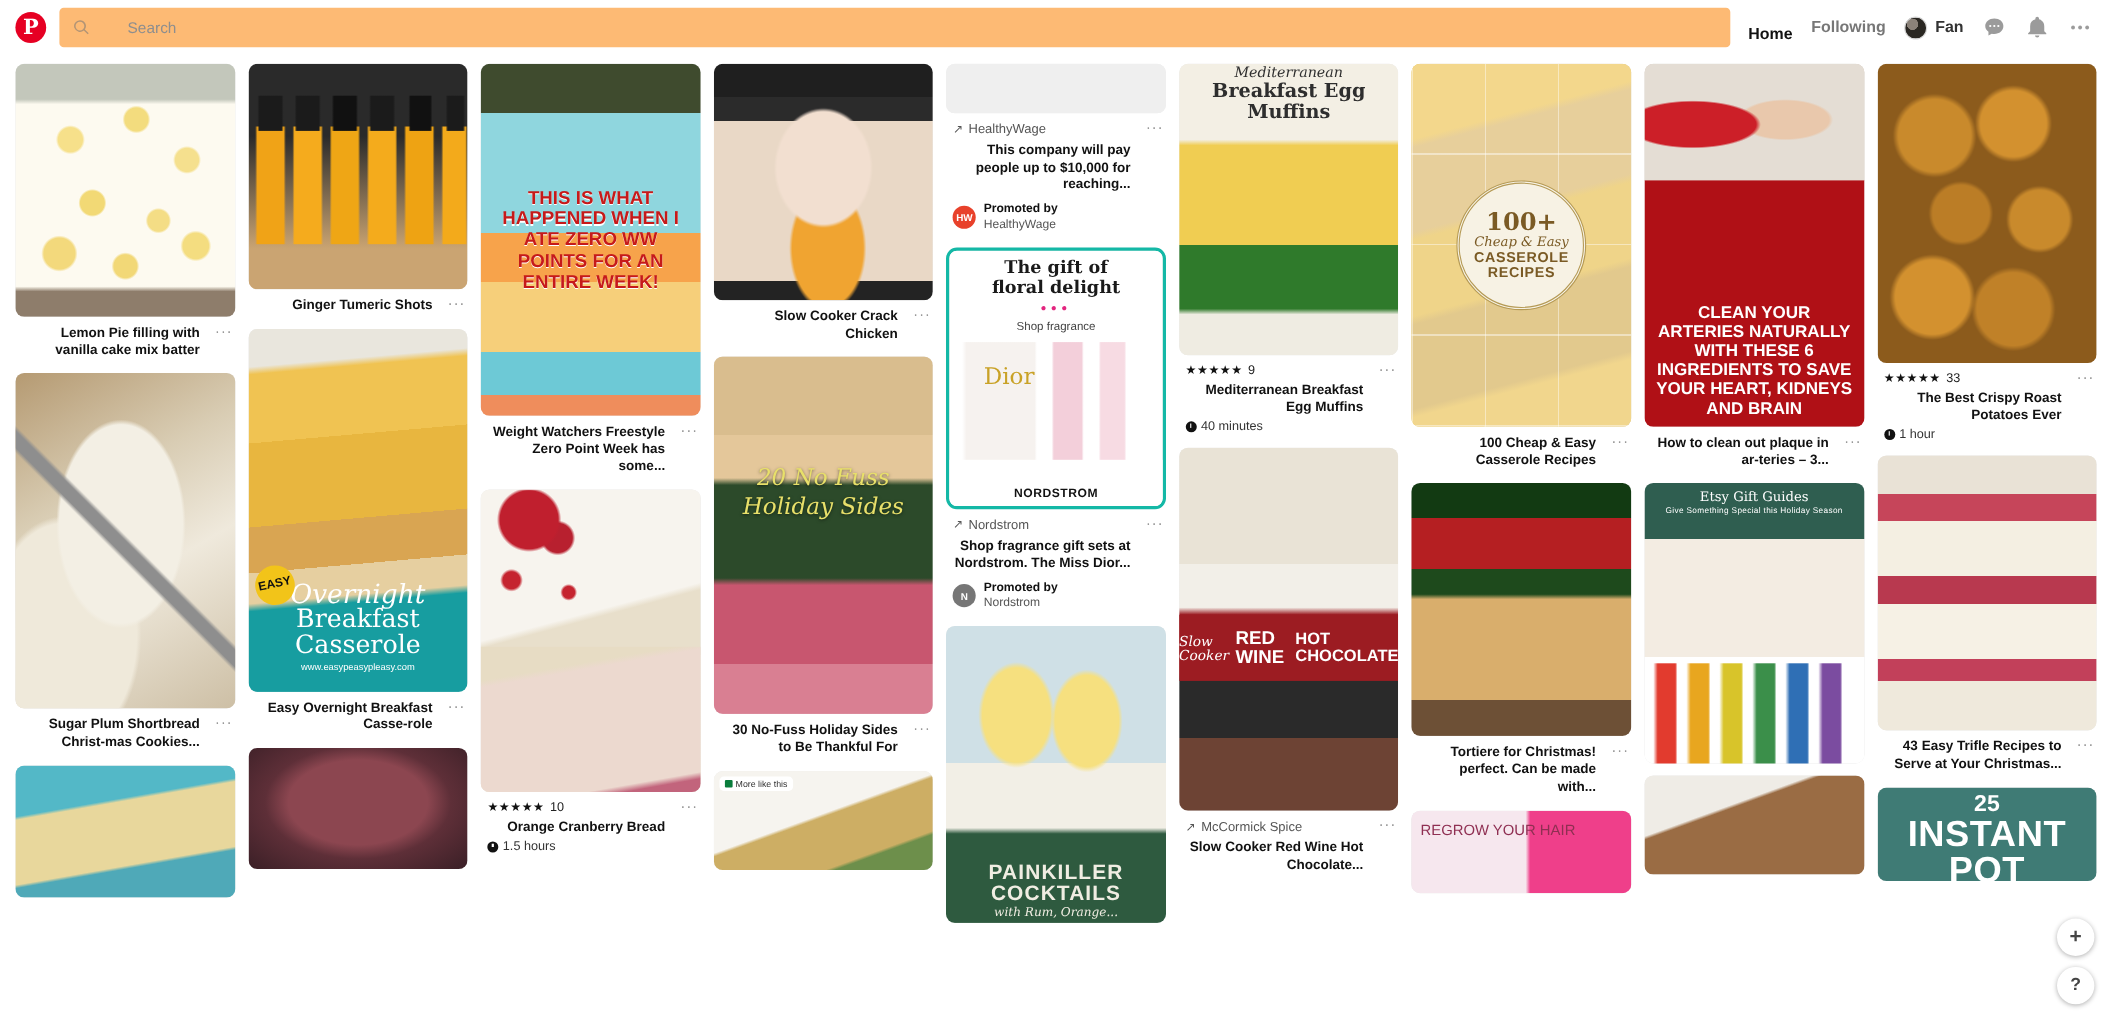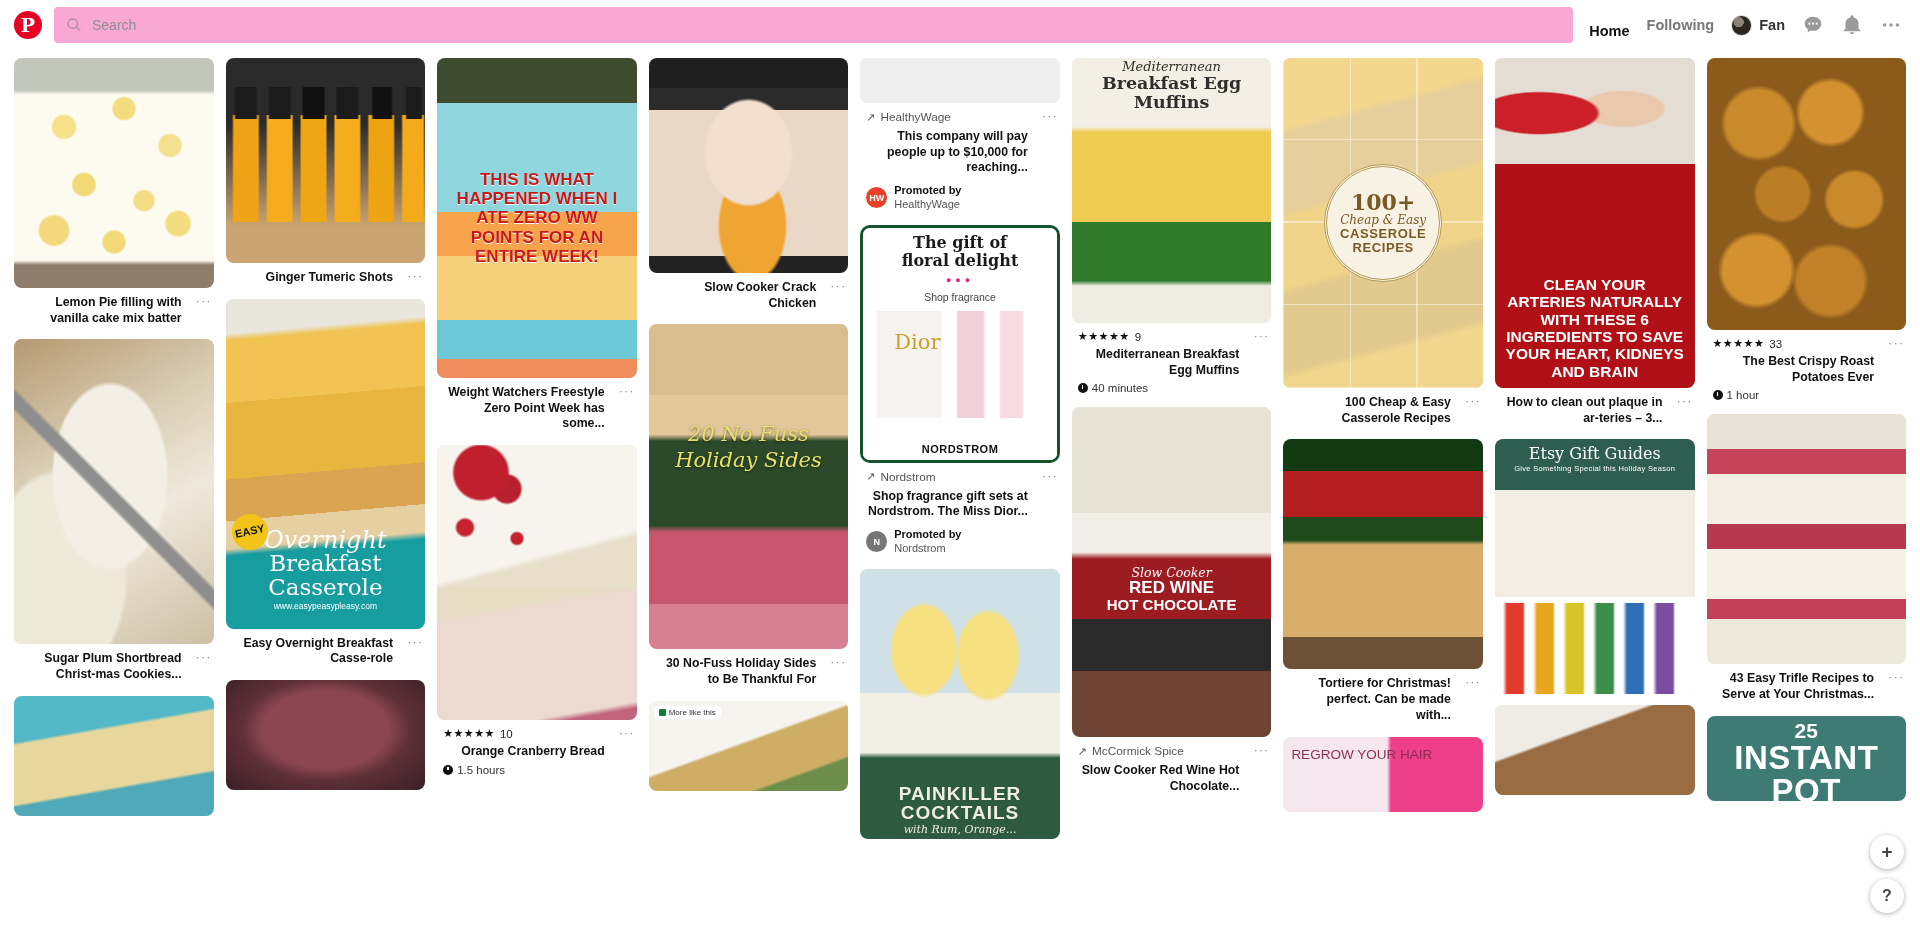--- a/index.html
+++ b/index.html
@@ -27,27 +27,28 @@
     display: flex; align-items: center; justify-content: center;
     color: #fff; font-weight: bold; font-size: 19px;
     font-family: "DejaVu Serif", serif;
     line-height: 1;
     margin-right: 12px;
     cursor: pointer;
   }
   .search-wrap {
     flex: 1 1 auto;
     height: 36px;
-    background: #f9a8d4;
+    background: #fdba74;
     border-radius: 4px;
     display: flex; align-items: center;
     padding: 0 12px;
     margin-right: 16px;
     max-width: 1530px;
     cursor: text;
+    gap: 24px;
   }
   .search-icon { width: 16px; height: 16px; flex: 0 0 16px; margin-right: 10px; opacity: .55; }
   .search-input {
     border: none; outline: none; background: transparent;
     font-family: "Liberation Sans", sans-serif;
     font-size: 14px; color: #333; width: 100%;
   }
   .search-input::placeholder { color: #8e8e8e; }
 
   .nav-right { display: flex; align-items: center; gap: 17px; padding-right: 4px; }
@@ -117,21 +118,21 @@
   .promo-arrow { font-size: 11px; color: #555; }
   .promoted { display: flex; align-items: center; gap: 7px; margin-top: 8px; }
   .promo-av {
     width: 21px; height: 21px; border-radius: 50%; flex: 0 0 21px;
     display: flex; align-items: center; justify-content: center;
     color: #fff; font-size: 9px; font-weight: bold;
   }
   .promo-lines { font-size: 11px; line-height: 1.25; }
   .promo-by { font-weight: bold; color: #111; }
   .promo-brand { color: #555; }
-  .ad-frame { border: 3px solid #14532d; border-radius: 10px; padding: 0; overflow: hidden; }
+  .ad-frame { border: 3px solid #14b8a6; border-radius: 10px; padding: 0; overflow: hidden; }
   .blank-card { background: #efefef; border-radius: 8px; }
 
   
   .fab {
     position: fixed; right: 16px;
     width: 34px; height: 34px; border-radius: 50%;
     background: #fff; box-shadow: 0 1px 5px rgba(0,0,0,.32);
     display: flex; align-items: center; justify-content: center;
     font-size: 19px; color: #444; cursor: pointer; z-index: 90;
     font-weight: bold;
@@ -430,21 +431,21 @@
         <span class="clock"></span>
         <span>40 minutes</span>
           </div>
           <div class="dots">···</div>
         </div>
     </div>
       <div class="pin" id="pin-red-wine-hot-chocolate">
       <div class="pin-img" style="height:330px">
           <div class="ph" style="background:
       linear-gradient(180deg,#e9e3d6 0 32%, #f2efe8 32% 44%, #9c1c22 46% 62%, #2a2a2a 64% 80%, #6d4334 80% 100%)"></div>
-          <div style="position:absolute;left:0;right:0;top:46%;height:18%;background:#9c1c22;display:flex;flex-direction:column;align-items:center;justify-content:center;color:#fff;line-height:1.05">
+          <div style="position:absolute;left:0;right:0;top:46%;height:18%;background:#9c1c22;display:flex;flex-direction:row;align-items:center;justify-content:center;color:#fff;line-height:1.05">
         <div style="font-family:'DejaVu Serif',serif;font-size:12.5px;font-style:italic">Slow Cooker</div>
         <div style="font-size:17px;font-weight:bold">RED WINE</div>
         <div style="font-size:15px;font-weight:bold">HOT CHOCOLATE</div>
           </div>
         </div>
       <div class="pin-meta">
           <div class="promo-source">
         <span class="promo-arrow">↗</span>
         <span>McCormick Spice</span>
           </div>
@@ -508,21 +509,21 @@
           <div class="dots">···</div>
         </div>
     </div>
       <div class="pin" id="pin-etsy-gift-guides">
       <div class="pin-img" style="height:255px">
           <div class="ph" style="background:
       linear-gradient(180deg,#2f5e50 0 20%, #f3ece2 20% 62%, #ffffff 62% 100%)"></div>
       <div class="ph" style="top:64%;background:
       linear-gradient(90deg,transparent 4%,#e23b2e 6% 14%,transparent 15% 19%,#e8a61f 21% 29%,transparent 30% 34%,#d8c42a 36% 44%,transparent 45% 49%,#3b8f4a 51% 59%,transparent 60% 64%,#2f6fb5 66% 74%,transparent 75% 79%,#7b4ca0 81% 89%,transparent 90%)"></div>
           <div style="position:absolute;left:0;right:0;top:5px;text-align:center;color:#fff;line-height:1.2">
-        <div style="font-family:'DejaVu Serif',serif;font-size:16px">Etsy Gift Guides</div>
+        <div style="font-family:'DejaVu Serif',serif;font-size:12px">Etsy Gift Guides</div>
         <div style="font-size:7.5px;letter-spacing:.3px">Give Something Special this Holiday Season</div>
           </div>
         </div>
 
     </div>
       <div class="pin" id="pin-leather-bag">
       <div class="pin-img" style="height:90px">
           <div class="ph" style="background:linear-gradient(160deg,#efece6 0 34%, #9a6c44 36% 100%)"></div>
         </div>
 

